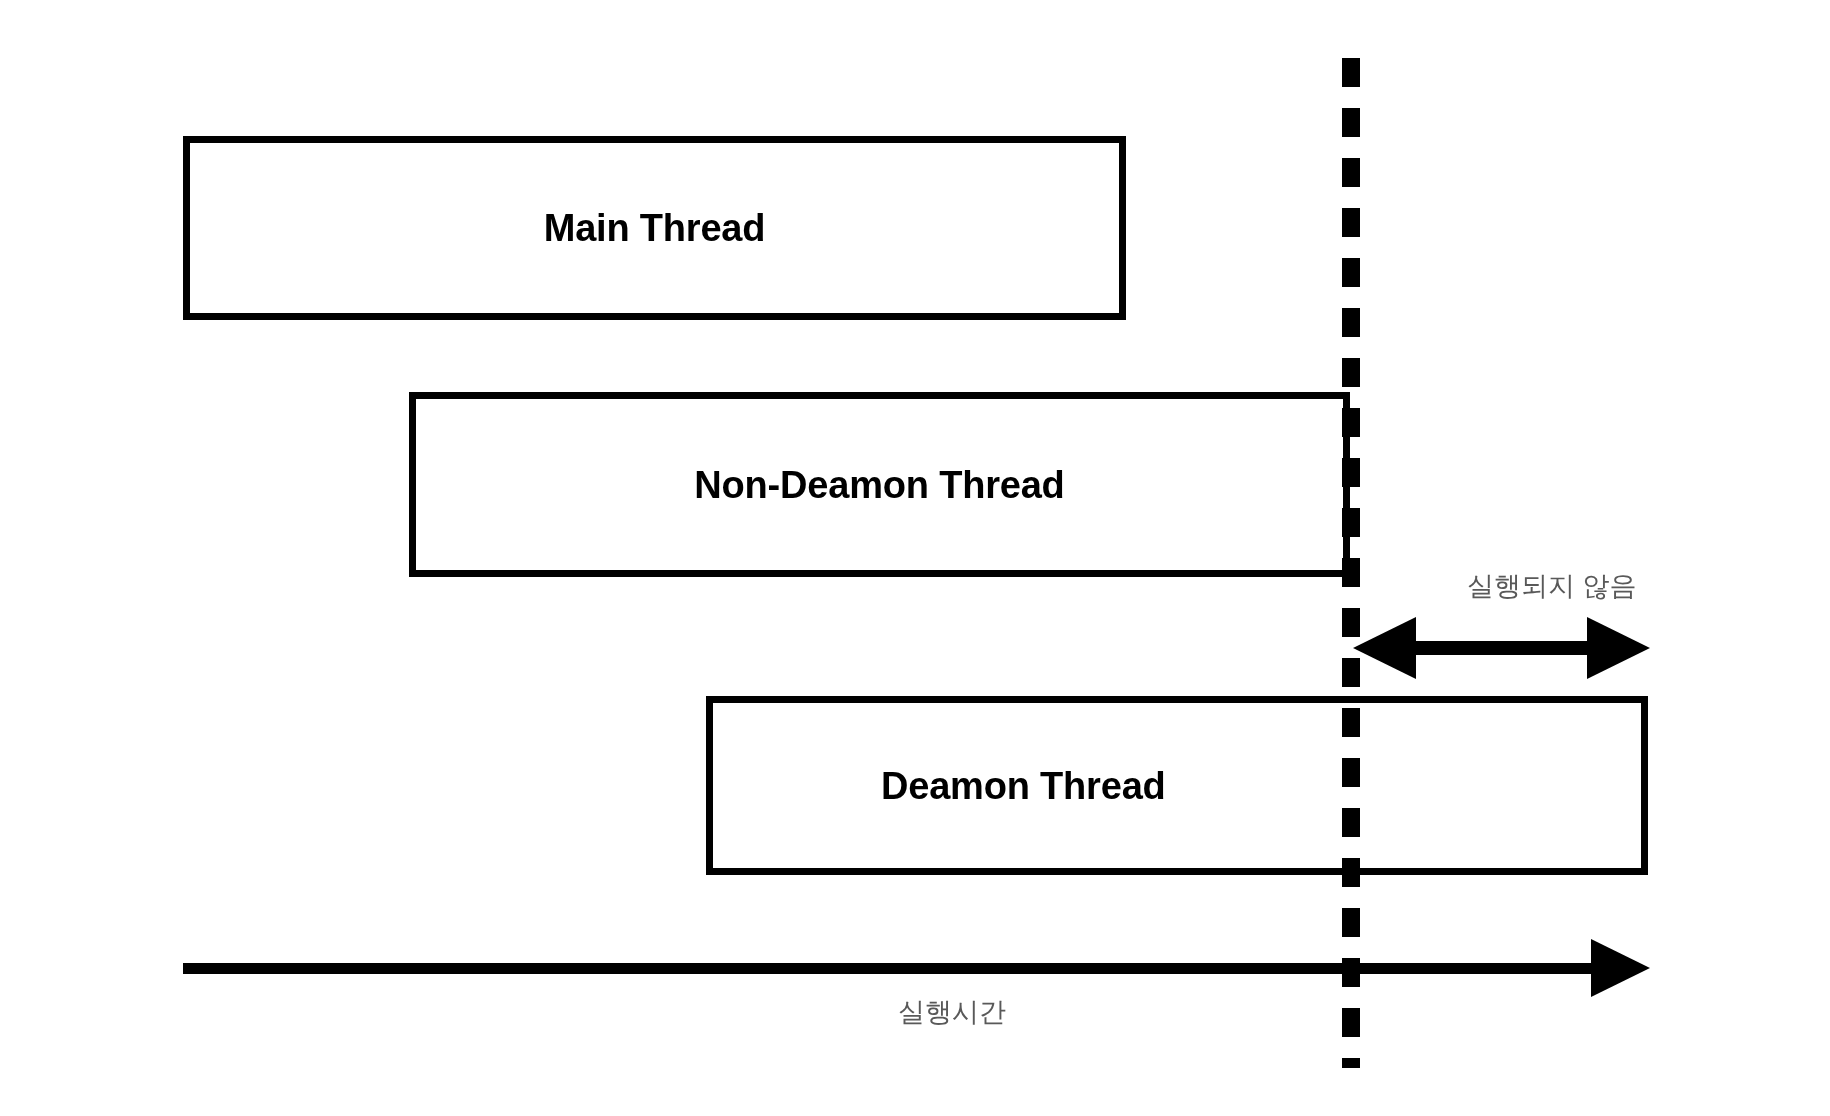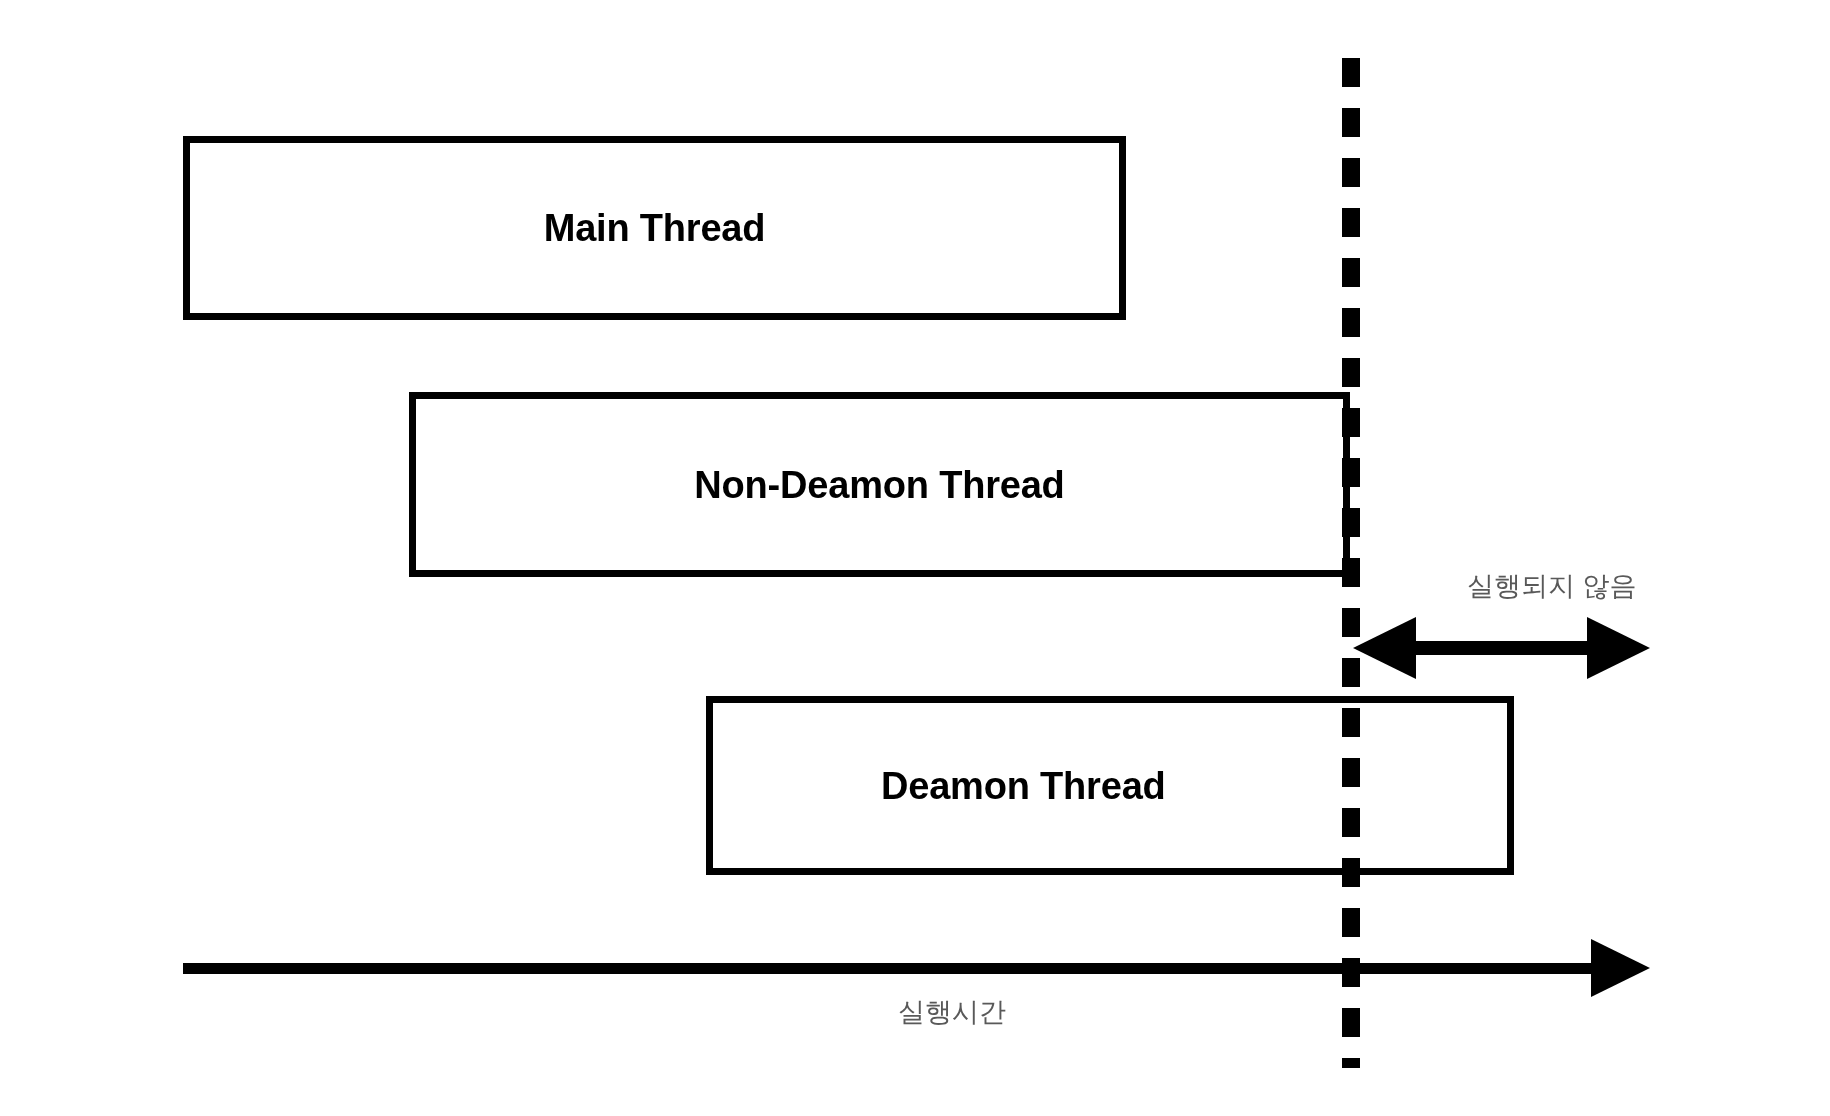--- a/index.html
+++ b/index.html
@@ -50,21 +50,21 @@
     left: 409px;
     top: 392px;
     width: 941px;
     height: 185px;
     justify-content: center;
   }
   
   #box-deamon {
     left: 706px;
     top: 696px;
-    width: 808px;
+    width: 942px;
     height: 179px;
     justify-content: flex-start;
     text-align: center;
   }
   #box-deamon .thread-label {
     margin-left: 168px;
   }
 
   
   #dashed-divider {

